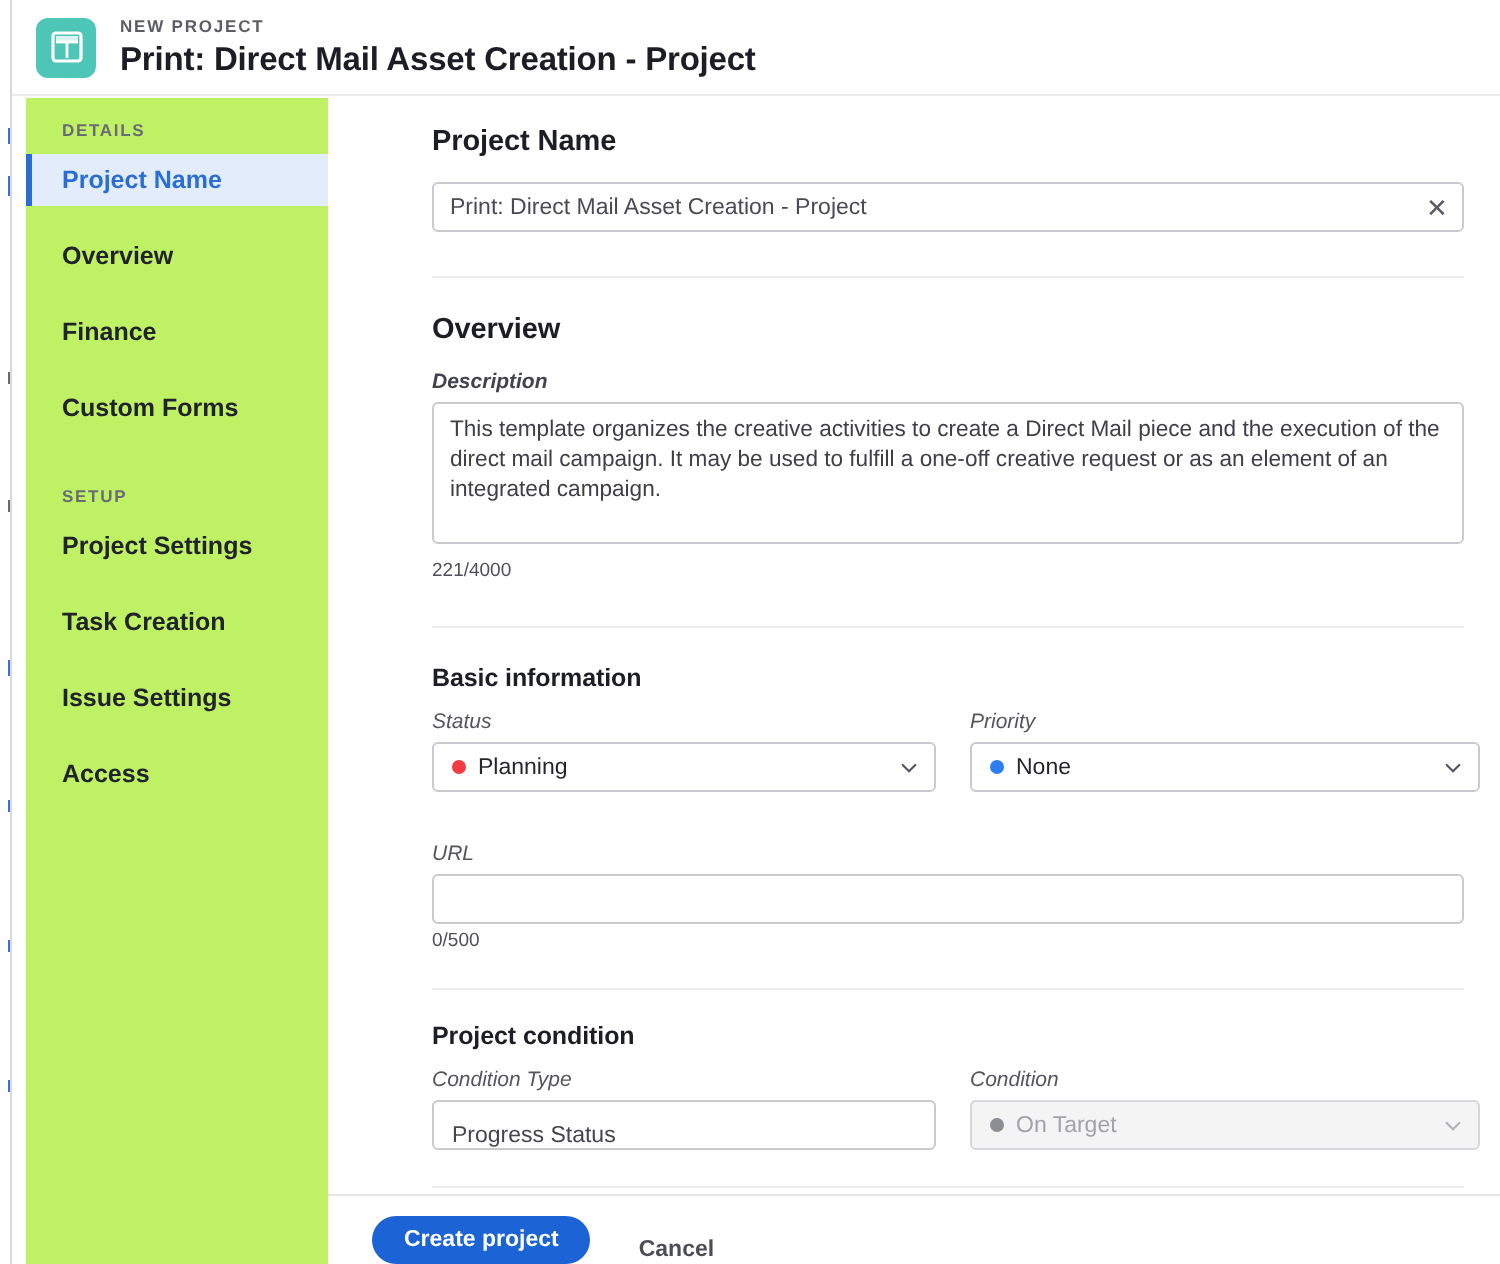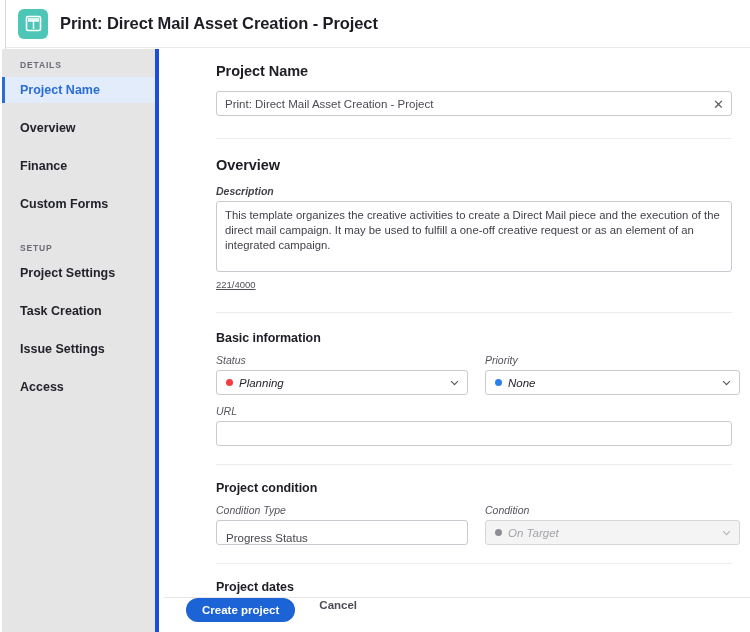--- a/index.html
+++ b/index.html
@@ -79,24 +79,24 @@
   .title {
     font-size: 16.5px;
     font-weight: bold;
     color: #1d1d26;
     letter-spacing: -0.1px;
   }
 
   
   .sidebar {
     position: absolute;
-    left: 2px; top: 49px;
+    left: 13px; top: 49px;
     width: 157px;
     height: 583px;
-    background: #e5e5e5;
+    background: #bef264;
     border-right: 4px solid #1d4ed8;
     padding-top: 11px;
     overflow: hidden;
   }
   .side-group-label {
     font-size: 8.5px;
     font-weight: bold;
     letter-spacing: 0.85px;
     text-transform: uppercase;
     color: #6b6b76;
@@ -212,21 +212,20 @@
     padding: 6px 8px;
     resize: none;
     font-family: "Liberation Sans", sans-serif;
     outline: none;
     overflow: hidden;
   }
   .char-count {
     font-size: 9.5px;
     color: #4f4f59;
     margin-top: 3px;
-    text-decoration: underline;
   }
 
   .row2 {
     display: flex;
     gap: 17px;
     margin-top: 2px;
   }
   .col { width: 252px; flex: 0 0 252px; }
   .col.wide { width: 255px; flex: 0 0 255px; }
 
@@ -235,21 +234,20 @@
     height: 25px;
     border: 1px solid #c9c9cf;
     border-radius: 3px;
     background: #fff;
     display: flex;
     align-items: center;
     padding: 0 24px 0 9px;
     font-size: 11.5px;
     color: #25252e;
     cursor: pointer;
-    font-style: italic;
   }
   .select.disabled {
     background: #f4f4f5;
     color: #a2a2aa;
     cursor: default;
     border-color: #d6d6db;
   }
   .dot {
     width: 7px; height: 7px;
     border-radius: 50%;
@@ -277,21 +275,21 @@
   }
 
   
   .footer {
     position: absolute;
     left: 164px; top: 597px;
     width: 586px; height: 35px;
     background: #ffffff;
     border-top: 1px solid #e6e6e6;
     display: flex;
-    align-items: flex-start;
+    align-items: flex-end;
     padding-left: 22px;
   }
   .btn-primary {
     background: #1c63d5;
     color: #ffffff;
     border: none;
     border-radius: 14px;
     height: 24px;
     padding: 0 16px;
     font-size: 11.5px;
@@ -330,20 +328,21 @@
   <div class="header">
     <div class="app-icon">
       <svg width="17" height="17" viewBox="0 0 17 17" aria-hidden="true">
         <rect x="1.5" y="1.5" width="14" height="14" rx="1.5" fill="none" stroke="#ffffff" stroke-width="1.6"></rect>
         <rect x="3" y="3" width="11" height="3" fill="#d9f4f0"></rect>
         <line x1="8.5" y1="6" x2="8.5" y2="14" stroke="#ffffff" stroke-width="1.4"></line>
         <line x1="3" y1="6" x2="14" y2="6" stroke="#ffffff" stroke-width="1.4"></line>
       </svg>
     </div>
     <div class="header-text">
+      <div class="eyebrow">NEW PROJECT</div>
       <div class="title">Print: Direct Mail Asset Creation - Project</div>
     </div>
   </div>
 
   <div class="sidebar">
     <div class="side-group-label">DETAILS</div>
 
     <div class="side-item active">
       <span>Project Name</span>
     </div>
@@ -415,23 +414,24 @@
             <span>None</span>
             <span class="chev">
               <svg width="9" height="9" viewBox="0 0 10 10">
                   <path d="M1.5 3.3 L5 6.8 L8.5 3.3" fill="none" stroke="#55555f" stroke-width="1.2" stroke-linecap="round"></path>
                 </svg>
             </span>
           </div>
         </div>
       </div>
 
-      <div style="margin-top:10px;">
+      <div style="margin-top:25px;">
         <label class="field-label light">URL</label>
         <input class="text-input" type="text" value="" style="">
+        <div class="char-count">0/500</div>
       </div>
 
       <div class="divider tight"></div>
 
       
       <h3 class="section-title sub">Project condition</h3>
       <div class="row2">
         <div class="col">
           <label class="field-label light">Condition Type</label>
           <div class="plain-input">

